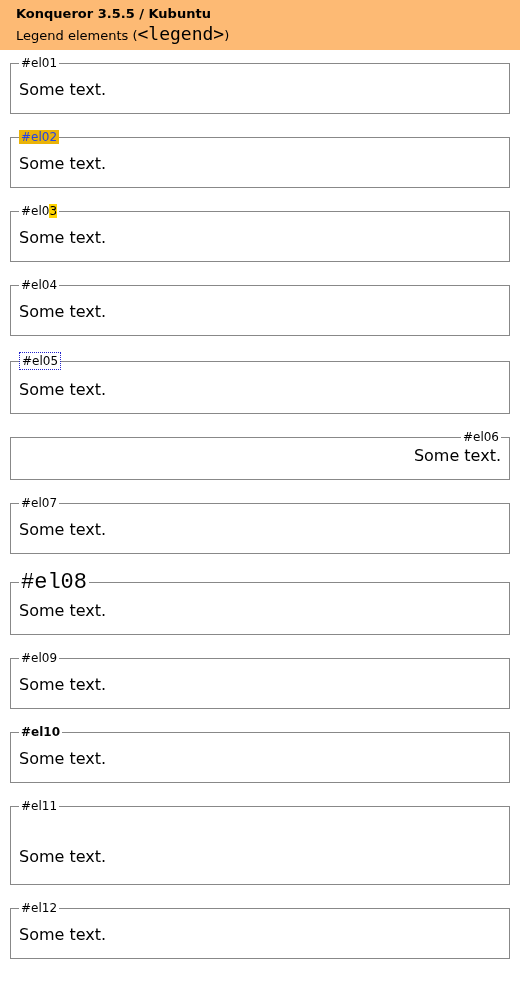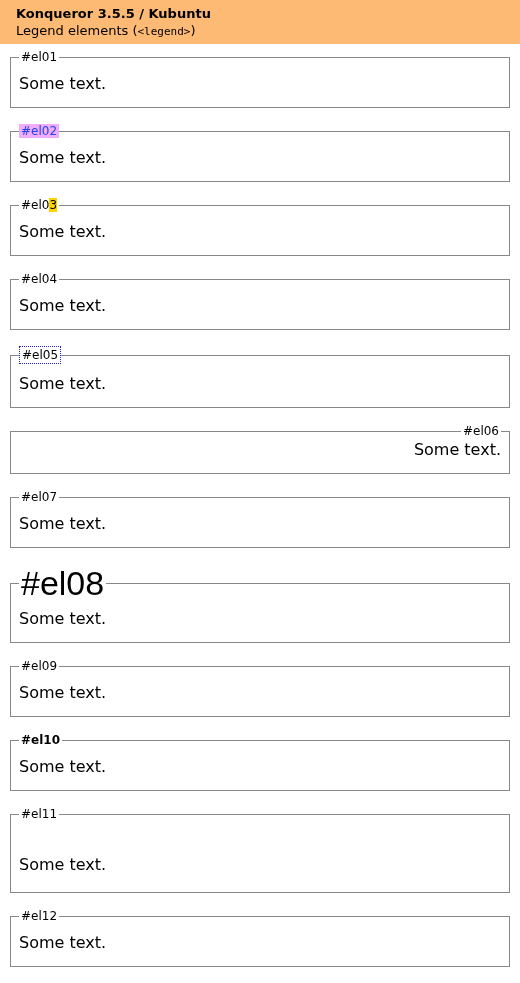--- a/index.html
+++ b/index.html
@@ -18,60 +18,60 @@
   .header .line1 {
     font-weight: bold;
     font-size: 13px;
     margin-bottom: 2px;
   }
   .header .line2 {
     font-size: 13px;
   }
   .header code {
     font-family: "DejaVu Sans Mono", monospace;
-    font-size: 11px;
+    font-size: 18px;
   }
   .content {
     padding: 6px 10px 20px 10px;
   }
   fieldset {
     border: 1px solid #888;
     margin: 0 0 16px 0;
     padding: 10px 8px 14px 8px;
   }
   legend {
     padding: 0 2px;
     font-size: 12px;
   }
   .body-text {
     font-size: 16px;
   }
 
   
 
   
-  .l02 { background: #f0abfc; color: #2343e6; }
+  .l02 { background: #eab308; color: #2343e6; }
 
   
   .l03 .hl { background: #ffd400; }
 
   
 
   
   .l05 { border: 1px dotted #2222cc; padding: 1px 2px; }
 
   
   .fs06 { padding-top: 2px; padding-bottom: 14px; text-align: right; }
 
   
 
   
   .l08 {
-    font-family: Liberation Sans, sans-serif;
-    font-size: 34px;
+    font-family: Liberation Mono, monospace;
+    font-size: 22px;
     font-weight: normal;
   }
   .fs08 { padding-top: 6px; }
 
   
 
   
   .l10 { font-weight: bold; }
 
   

